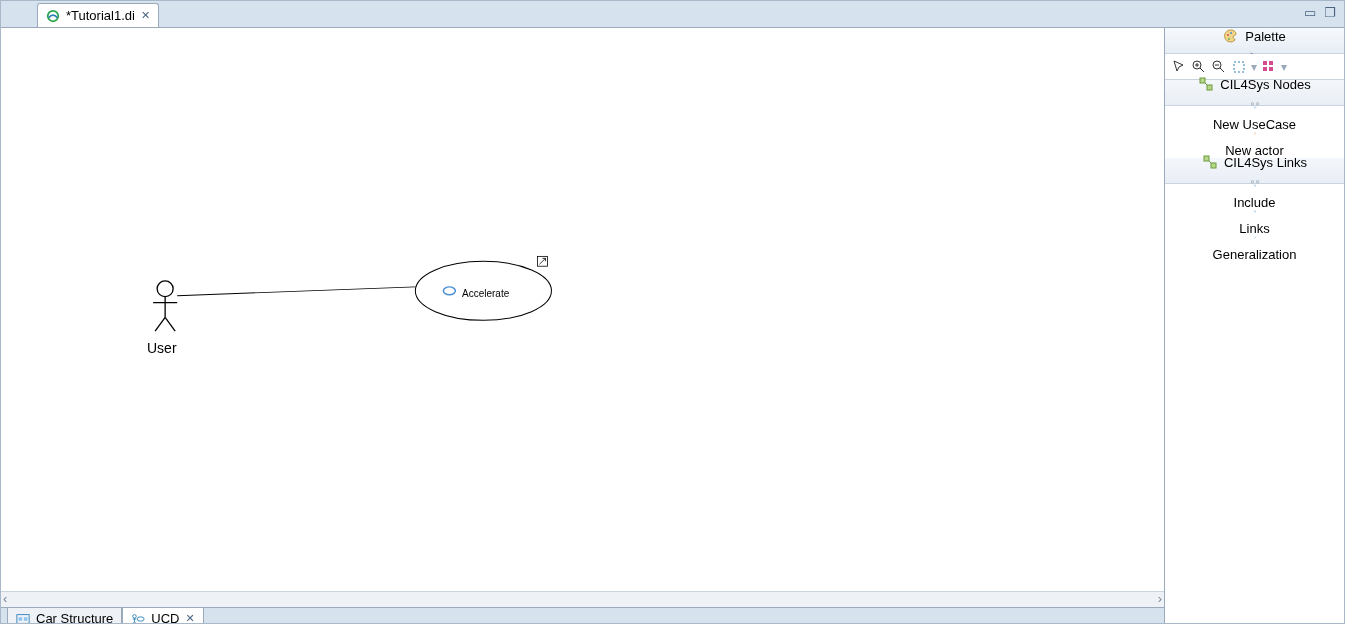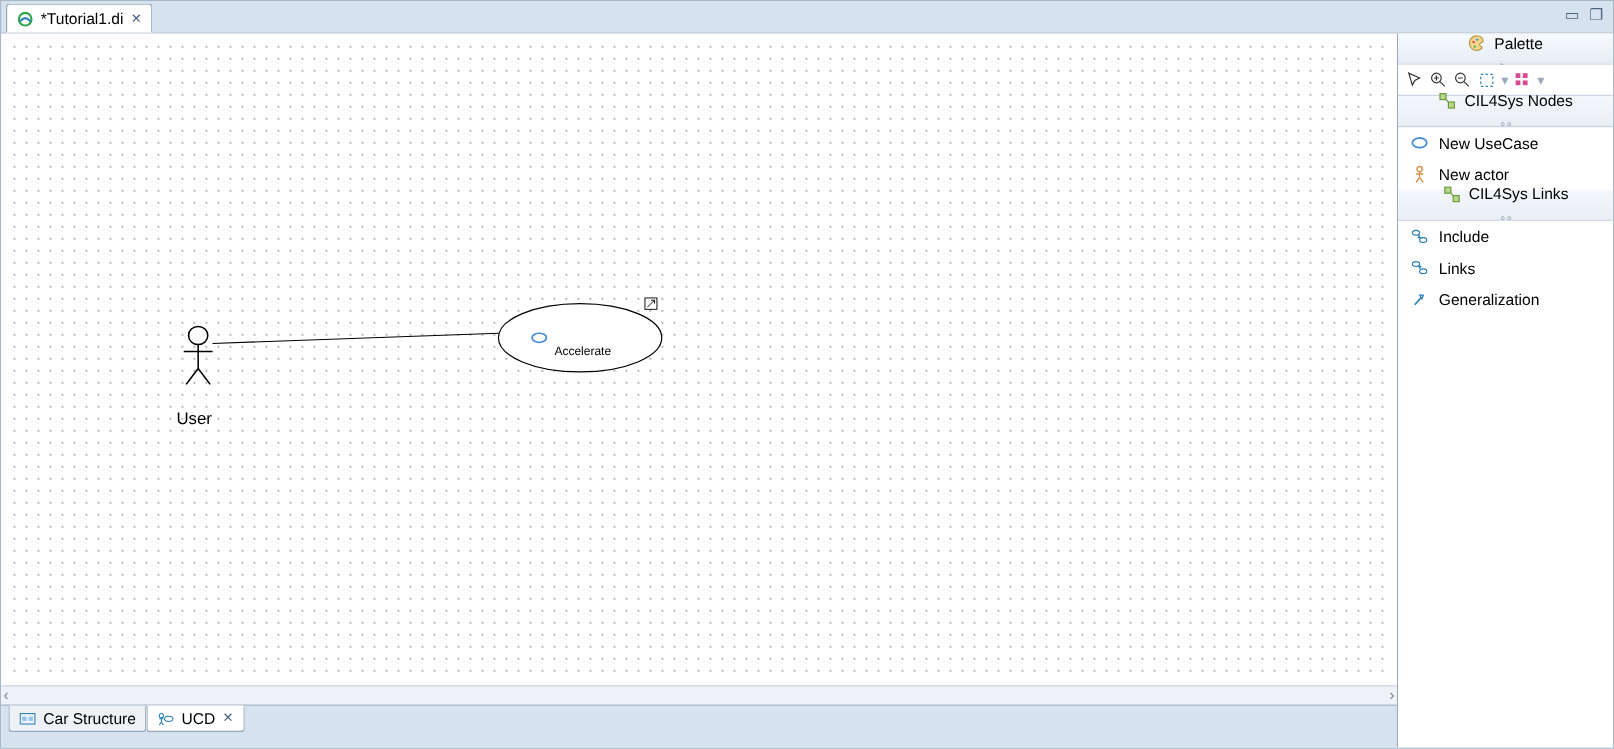--- a/index.html
+++ b/index.html
@@ -15,23 +15,24 @@
 .window-frame {
   width: 100%;
   height: 100%;
   display: flex;
   flex-direction: column;
 }
 .tab-bar {
   height: 26px;
   display: flex;
   align-items: flex-end;
-  padding-left: 4px;
+  padding-left: 20px;
   background: #d6e3ef;
   position: relative;
+  margin-left: 16px;
 }
 .editor-tab {
   display: inline-flex;
   align-items: center;
   background: #fff;
   border: 1px solid #9aa9bb;
   border-bottom: none;
   padding: 3px 8px;
   border-radius: 3px 3px 0 0;
   gap: 6px;
@@ -96,21 +97,21 @@
   border-top: 1px solid #c9d4e0;
   position: relative;
 }
 .hscroll::before {
   content:"‹"; position:absolute; left:2px; top:-1px; color:#7a8aa0;
 }
 .hscroll::after {
   content:"›"; position:absolute; right:2px; top:-1px; color:#7a8aa0;
 }
 .bottom-tabs {
-  height: 36px;
+  height: 16px;
   background: #d6e3ef;
   border-top: 1px solid #9aa9bb;
   display:flex;
   align-items:flex-start;
   padding-left:6px;
   gap:0;
 }
 .bottom-tab {
   display:inline-flex;
   align-items:center;
@@ -157,20 +158,21 @@
   border-bottom: 1px solid #c9d4e0;
   background:#fff;
 }
 .palette-item {
   display:flex;
   align-items:center;
   height: 26px;
   padding: 0 10px;
   gap:8px;
   cursor:pointer;
+  flex-direction:column;
 }
 .tri { color:#7a8aa0; font-size:10px; }
 .chev { color:#9aa9bb; font-size:12px; }
 .dot-handle { color:#9aa9bb; font-size:10px; letter-spacing:-1px; }
 .mini-ico { width:16px; height:16px; display:inline-flex; align-items:center; justify-content:center; }
 .section-left { display:flex; align-items:center; gap:6px; }
 </style>
 </head>
 <body>
 

